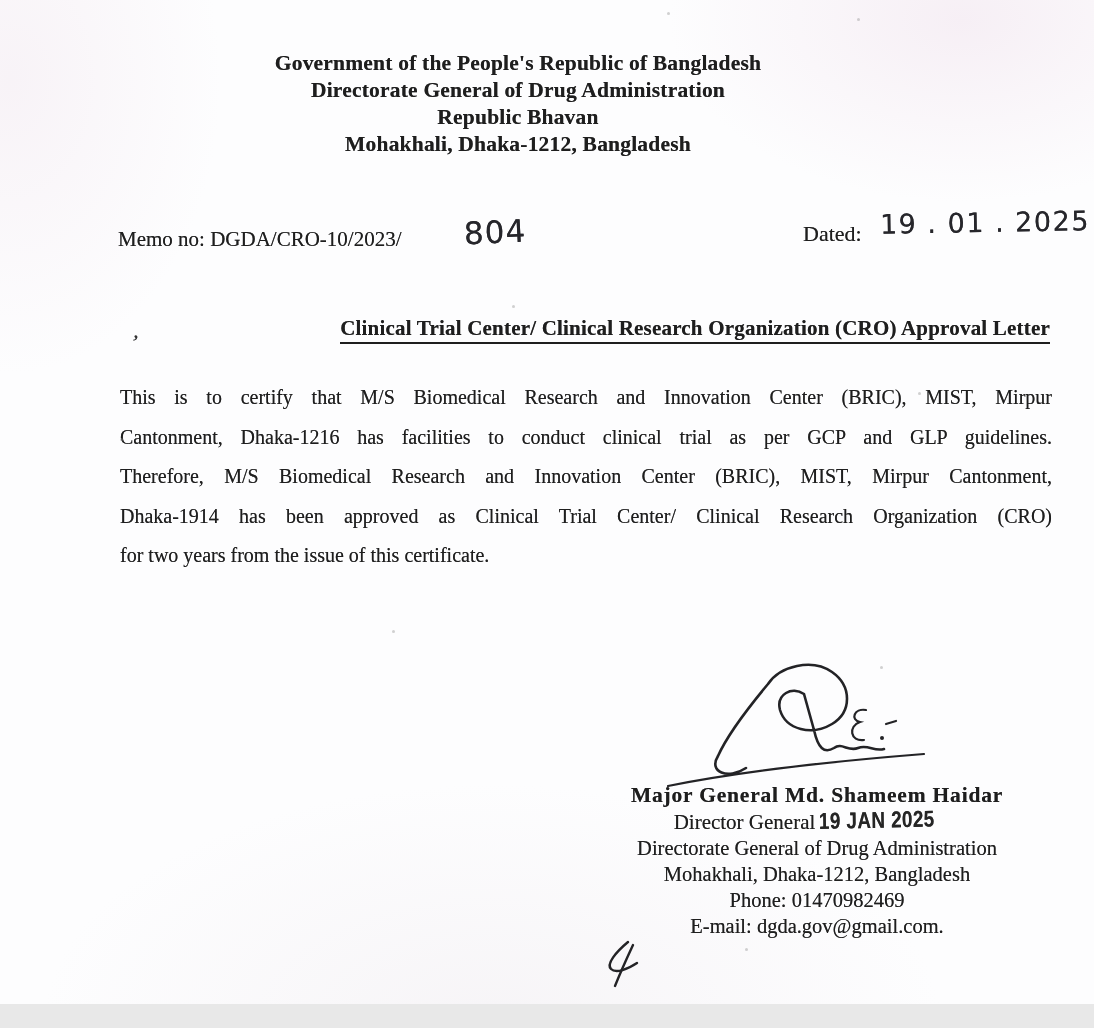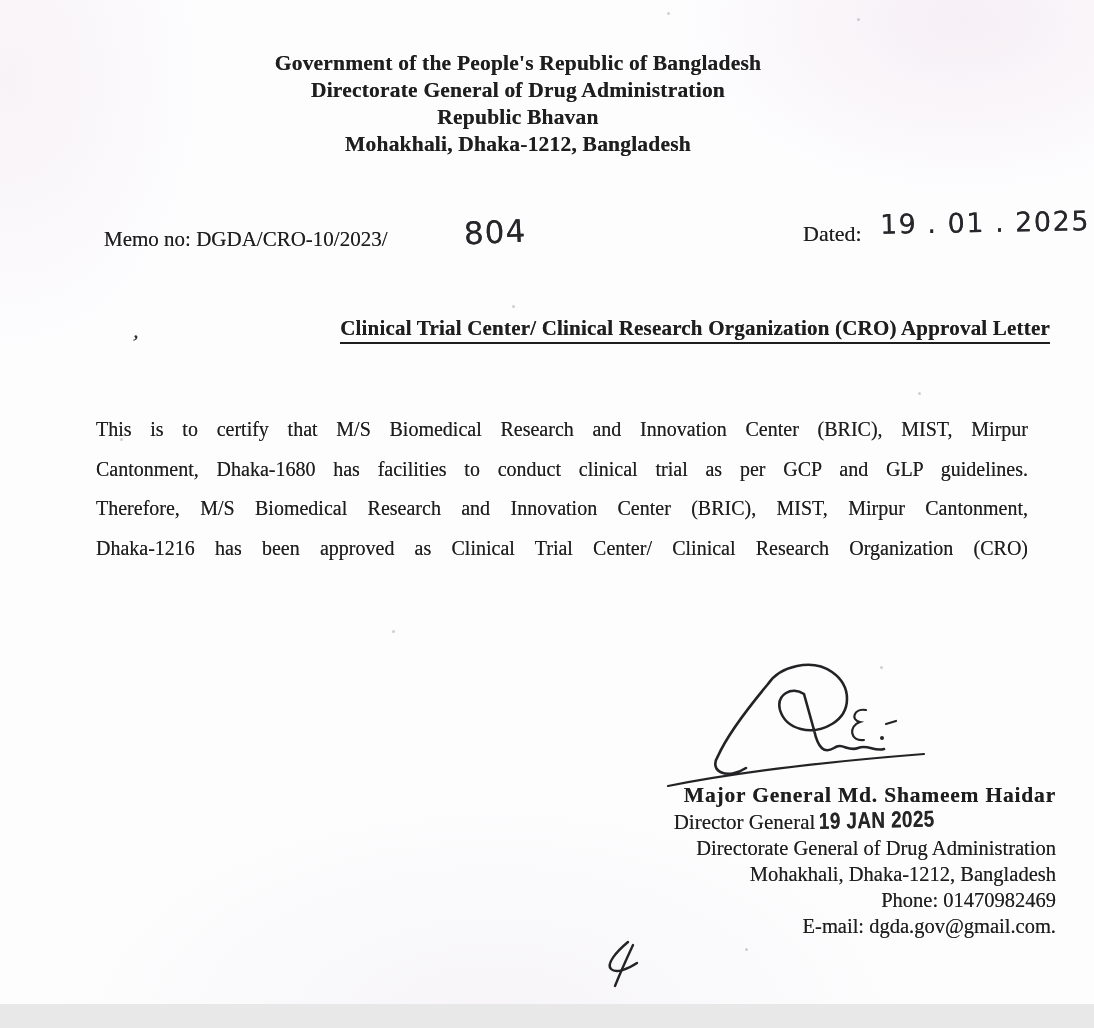--- a/index.html
+++ b/index.html
@@ -25,21 +25,21 @@
     top: 50px; left: 0;
     width: 1036px;
     text-align: center;
     font-weight: 700;
     font-size: 21.5px;
     line-height: 27px;
     letter-spacing: 0.2px;
   }
 
   
-  .memo-label { position: absolute; top: 227px; left: 104px; font-size: 21px; }
+  .memo-label { position: absolute; top: 227px; left: 118px; font-size: 21px; }
   .dated-label { position: absolute; top: 221px; left: 803px; font-size: 22px; }
   .hand {
     font-family: "DejaVu Sans", sans-serif;
     color: #26262b;
     text-shadow: 0 0 0.4px rgba(30,30,35,0.8);
   }
   .memo-number {
     position: absolute; top: 214px; left: 464px;
     font-size: 31px; transform: rotate(-3deg); letter-spacing: 1px;
   }
@@ -58,37 +58,36 @@
     border-bottom: 2.5px solid #1e1e1e;
     padding-bottom: 2px;
   }
   .stray-mark {
     position: absolute; top: 330px; left: 131px;
     font-size: 22px; transform: rotate(12deg); color: #333;
   }
 
   
   .body-text {
-    position: absolute; top: 378px; left: 96px;
+    position: absolute; top: 378px; left: 120px;
     width: 932px;
     font-size: 20px;
     line-height: 39.5px;
-    margin-top: 32px;
   }
   .body-text .just { text-align: justify; text-align-last: justify; }
 
   
   .sig-svg { position: absolute; left: 628px; top: 650px; }
   .mark-svg { position: absolute; left: 598px; top: 936px; }
 
   
   .sig-block {
     position: absolute; top: 782px; left: 578px;
     width: 478px;
-    text-align: right;
+    text-align: center;
     font-size: 20.5px;
     line-height: 26px;
   }
   .sig-name { font-weight: 700; font-size: 21.5px; letter-spacing: 0.8px; }
   .sig-row { display: flex; justify-content: center; align-items: baseline; gap: 4px; }
   .sig-designation { font-size: 21px; }
   .date-stamp {
     font-family: "Liberation Sans", sans-serif;
     font-weight: 700;
     font-size: 23px;
@@ -122,23 +121,24 @@
   <div class="dated-label">Dated:</div>
   <div class="dated-value hand">19 . 01 . 2025</div>
 
   <div class="stray-mark">’</div>
   <div class="title-row">
     <span>Clinical Trial Center/ Clinical Research Organization (CRO) Approval Letter</span>
   </div>
 
   <div class="body-text">
     <div class="just">This is to certify that M/S Biomedical Research and Innovation Center (BRIC), MIST, Mirpur</div>
-    <div class="just">Cantonment, Dhaka-1680 has facilities to conduct clinical trial as per GCP and GLP guidelines.</div>
+    <div class="just">Cantonment, Dhaka-1216 has facilities to conduct clinical trial as per GCP and GLP guidelines.</div>
     <div class="just">Therefore, M/S Biomedical Research and Innovation Center (BRIC), MIST, Mirpur Cantonment,</div>
-    <div class="just">Dhaka-1216 has been approved as Clinical Trial Center/ Clinical Research Organization (CRO)</div>
+    <div class="just">Dhaka-1914 has been approved as Clinical Trial Center/ Clinical Research Organization (CRO)</div>
+    <div>for two years from the issue of this certificate.</div>
   </div>
 
   <svg class="sig-svg" width="436" height="140" viewBox="0 0 436 140">
     <g fill="none" stroke="#232326" stroke-width="2.6" stroke-linecap="round">
 
       <path d="M 118 118
                C 100 130, 80 122, 90 106
                C 98 88, 120 58, 140 34
                C 152 16, 184 8, 204 22
                C 224 36, 224 62, 204 74

